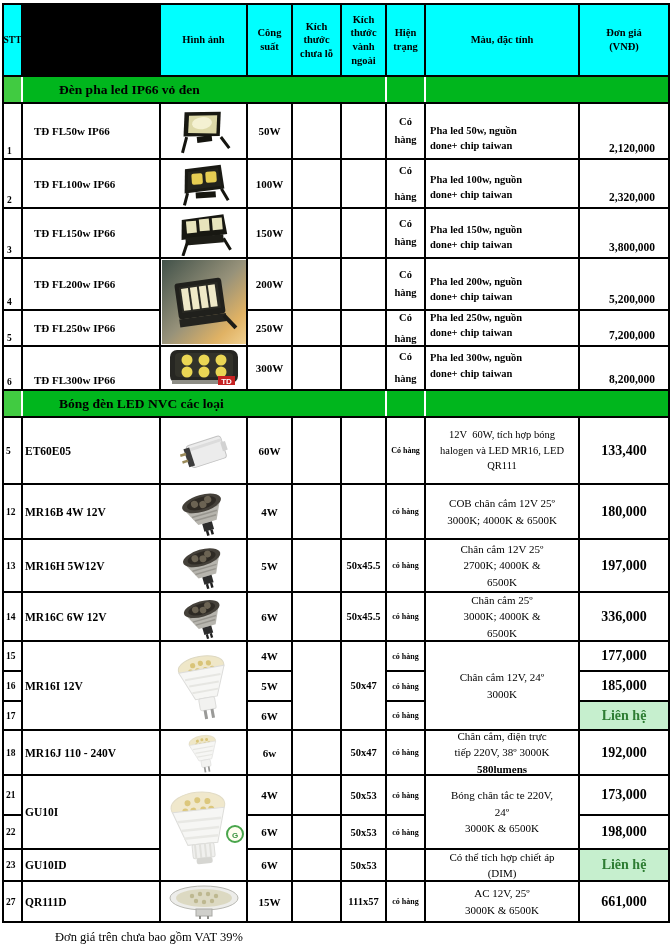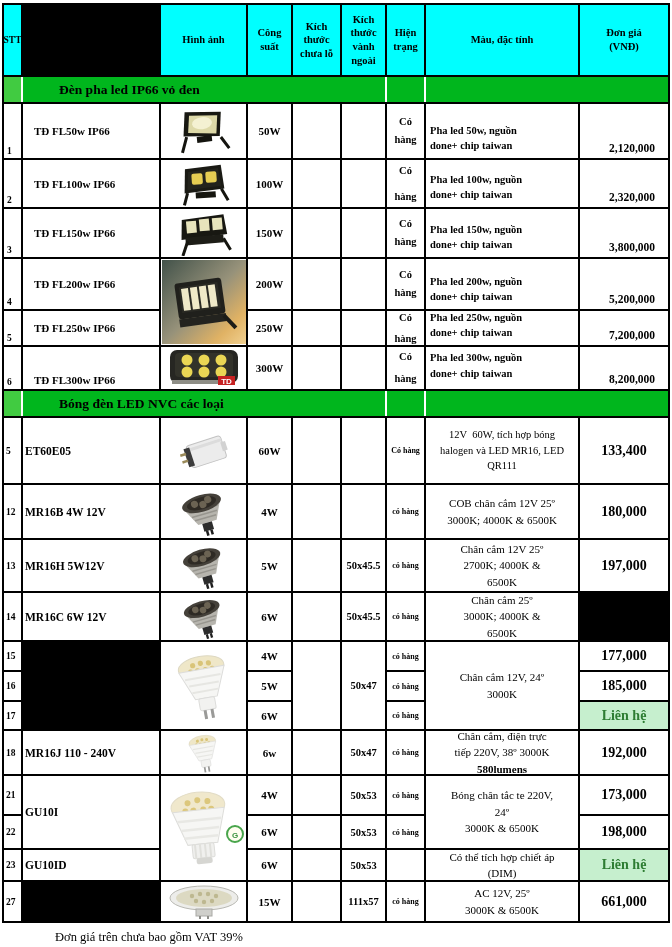--- a/index.html
+++ b/index.html
@@ -330,24 +330,26 @@
   </div>
   <div class="cell pw" style="grid-area:13/4">6W</div>
   <div class="cell" style="grid-area:13/5"></div>
   <div class="cell rim" style="grid-area:13/6">50x45.5</div>
   <div class="cell st2" style="grid-area:13/7">có hàng</div>
   <div class="cell desc2" style="grid-area:13/8">
     <span class="line">Chân cắm 25º</span>
     <span class="line">3000K; 4000K &amp;</span>
     <span class="line">6500K</span>
   </div>
+  <div class="cell pr2" style="grid-area:13/9">336,000</div>
 
   <div class="cell stt2" style="grid-area:14/1">15</div>
   <div class="cell stt2" style="grid-area:15/1">16</div>
   <div class="cell stt2" style="grid-area:16/1">17</div>
+  <div class="cell code2" style="grid-area:14/2/17/3">MR16I 12V</div>
   <div class="cell" style="grid-area:14/3/17/4">
     <svg width="62" height="72" viewBox="0 0 62 72">
       <g transform="rotate(-10 31 34)">
         <ellipse cx="31" cy="17" rx="23" ry="11" fill="#efe7c8" stroke="#ddd8c2"></ellipse>
         <circle cx="23" cy="14" r="2.6" fill="#d9c478"></circle>
           <circle cx="31" cy="13" r="2.6" fill="#d9c478"></circle>
           <circle cx="39" cy="14" r="2.6" fill="#d9c478"></circle>
         <circle cx="20" cy="20" r="2.6" fill="#d9c478"></circle>
           <circle cx="27" cy="20" r="2.6" fill="#d9c478"></circle>
           <circle cx="35" cy="20" r="2.6" fill="#d9c478"></circle>
@@ -453,20 +455,21 @@
   </div>
   <div class="cell desc2" style="grid-area:20/8">
     <span class="line">Có thể tích hợp chiết áp</span>
     <span class="line">(DIM)</span>
   </div>
   <div class="cell pr2" style="grid-area:18/9">173,000</div>
   <div class="cell pr2" style="grid-area:19/9">198,000</div>
   <div class="cell pr2 contact" style="grid-area:20/9">Liên hệ</div>
 
   <div class="cell stt2" style="grid-area:21/1">27</div>
+  <div class="cell code2" style="grid-area:21/2">QR111D</div>
   <div class="cell" style="grid-area:21/3">
     <svg width="76" height="36" viewBox="0 0 76 36">
       <ellipse cx="38" cy="14" rx="34" ry="12" fill="#ededea" stroke="#b8b8b2"></ellipse>
       <ellipse cx="38" cy="14" rx="28" ry="9" fill="#dcd9c2"></ellipse>
       <circle cx="26" cy="12" r="2.2" fill="#bdb890"></circle>
         <circle cx="34" cy="10" r="2.2" fill="#bdb890"></circle>
         <circle cx="42" cy="10" r="2.2" fill="#bdb890"></circle>
         <circle cx="50" cy="12" r="2.2" fill="#bdb890"></circle>
       <circle cx="30" cy="17" r="2.2" fill="#bdb890"></circle>
         <circle cx="38" cy="18" r="2.2" fill="#bdb890"></circle>

